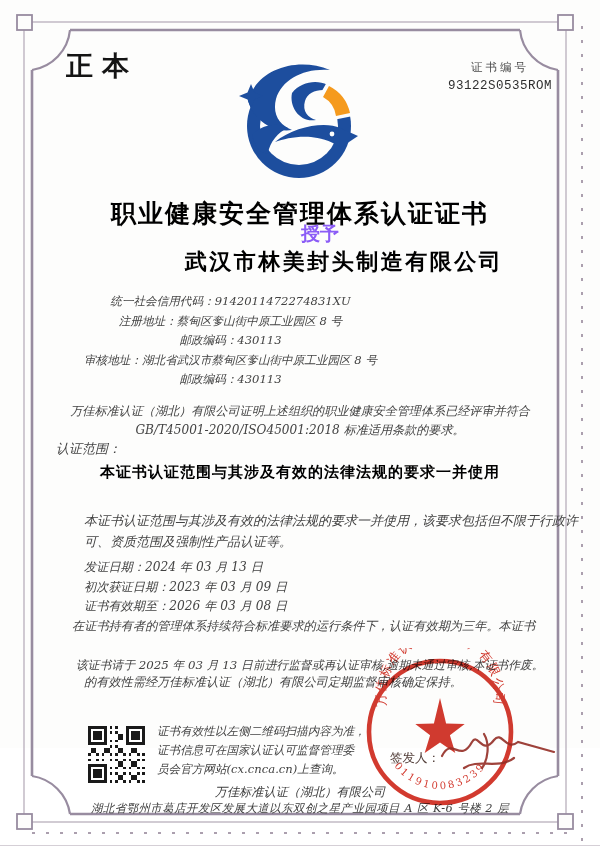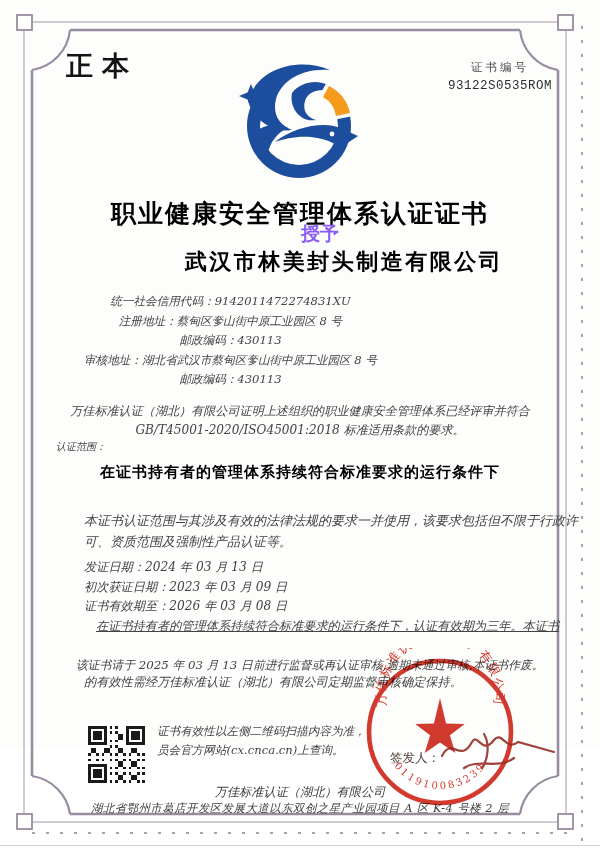--- a/index.html
+++ b/index.html
@@ -12,21 +12,21 @@
   .copy-label{font-size:27px;font-weight:bold;letter-spacing:9px;color:#141414;}
   .certno-block{width:150px;text-align:center;color:#3c3c3c;}
   .certno-label{font-size:11.5px;letter-spacing:3px;color:#4a4a4a;}
   .certno-value{font-size:12.5px;letter-spacing:.5px;margin-top:4px;color:#2e2e2e;
                 font-family:"Liberation Mono","DejaVu Sans Mono",monospace;}
   .title{font-size:25px;font-weight:bold;letter-spacing:2px;color:#000;}
   .award{font-size:19px;font-weight:bold;color:#8b5cf6;padding-left:20px;}
   .company{font-size:22px;font-weight:bold;letter-spacing:2.5px;color:#000;padding-left:44px;}
   .detail-line{font-size:11.6px;line-height:19.6px;white-space:nowrap;text-align:center;}
   .stmt{font-size:12.1px;white-space:nowrap;}
-  .scope-label{font-size:10px;}
+  .scope-label{font-size:13px;}
   .scope-text{font-size:15px;font-weight:bold;letter-spacing:1px;color:#000;
               font-family:"DejaVu Sans","Liberation Sans",sans-serif;font-style:normal;}
   .legal{font-size:13px;white-space:nowrap;}
   .date-line{font-size:12.2px;white-space:nowrap;}
   .qr-text{font-size:11.6px;line-height:18.8px;white-space:nowrap;}
   .footer-org{font-size:12.2px;color:#3d3d3d;}
   .footer-addr{font-size:11.4px;color:#3d3d3d;letter-spacing:.5px;}
   .cutline-v{width:2px;background:repeating-linear-gradient(to bottom,#ab9fae 0 3px,transparent 3px 14px);}
   .cutline-h{height:2px;background:repeating-linear-gradient(to right,#ab9fae 0 3px,transparent 3px 14px);}
   .pageedge{height:1px;background:#d5cfd6;}
@@ -96,30 +96,30 @@
     <div class="detail-line">注册地址：蔡甸区奓山街中原工业园区 8 号</div>
     <div class="detail-line">邮政编码：430113</div>
     <div class="detail-line">审核地址：湖北省武汉市蔡甸区奓山街中原工业园区 8 号</div>
     <div class="detail-line">邮政编码：430113</div>
   </div>
 
   <div class="abs center kai stmt" style="top:403px;">万佳标准认证（湖北）有限公司证明上述组织的职业健康安全管理体系已经评审并符合</div>
   <div class="abs center kai stmt" style="top:422px;">GB/T45001-2020/ISO45001:2018 标准适用条款的要求。</div>
 
   <div class="abs kai scope-label" style="left:56px;top:440px;">认证范围：</div>
-  <div class="abs center scope-text" style="top:463px;">在证书持有者的管理体系持续符合标准要求的运行条件下</div>
+  <div class="abs center scope-text" style="top:463px;">本证书认证范围与其涉及有效的法律法规的要求一并使用</div>
 
   <div class="abs kai legal" style="left:84px;top:512px;">本证书认证范围与其涉及有效的法律法规的要求一并使用，该要求包括但不限于行政许</div>
   <div class="abs kai legal" style="left:84px;top:533px;">可、资质范围及强制性产品认证等。</div>
 
   <div class="abs kai date-line" style="left:84px;top:559px;">发证日期：2024 年 03 月 13 日</div>
   <div class="abs kai date-line" style="left:84px;top:579px;">初次获证日期：2023 年 03 月 09 日</div>
   <div class="abs kai date-line" style="left:84px;top:598px;">证书有效期至：2026 年 03 月 08 日</div>
 
-  <div class="abs kai date-line" style="left:96px;top:618px;text-decoration:underline;">在证书持有者的管理体系持续符合标准要求的运行条件下，认证有效期为三年。本证书</div>
+  <div class="abs kai date-line" style="left:72px;top:618px;">在证书持有者的管理体系持续符合标准要求的运行条件下，认证有效期为三年。本证书</div>
   <div class="abs kai date-line" style="left:84px;top:638px;margin-top:36px;">的有效性需经万佳标准认证（湖北）有限公司定期监督审核确定保持。</div>
   <div class="abs kai" style="left:76px;top:658px;font-size:11.8px;white-space:nowrap;">该证书请于 2025 年 03 月 13 日前进行监督或再认证审核,逾期未通过审核,本证书作废。</div>
 
   <div class="abs" style="left:88px;top:726px;">
     <svg id="qr-svg" width="57" height="57" viewBox="0 0 21 21" shape-rendering="crispEdges">
       <rect x="0" y="0" width="21" height="21" fill="#ffffff"></rect>
       <g id="qr-modules" fill="#1a1a1a">
           <rect x="0" y="10" width="1" height="1"></rect>
           <rect x="0" y="12" width="1" height="1"></rect>
           <rect x="1" y="8" width="1" height="1"></rect>
@@ -209,25 +209,26 @@
       <g fill="#1a1a1a">
         <rect x="2" y="2" width="3" height="3"></rect>
         <rect x="16" y="2" width="3" height="3"></rect>
         <rect x="2" y="16" width="3" height="3"></rect>
       </g>
     </svg>
   </div>
 
   <div class="abs kai" style="left:157px;top:722px;">
     <div class="qr-text">证书有效性以左侧二维码扫描内容为准，</div>
+    <div class="qr-text">证书信息可在国家认证认可监督管理委</div>
     <div class="qr-text">员会官方网站(cx.cnca.cn)上查询。</div>
   </div>
 
   <div class="abs center kai footer-org" style="top:784px;">万佳标准认证（湖北）有限公司</div>
-  <div class="abs center kai footer-addr" style="top:801px;">湖北省鄂州市葛店开发区发展大道以东双创之星产业园项目 A 区 K-4 号楼 2 层</div>
+  <div class="abs center kai footer-addr" style="top:801px;">湖北省鄂州市葛店开发区发展大道以东双创之星产业园项目 A 区 K-6 号楼 2 层</div>
 
   <svg class="abs" style="left:356px;top:648px;mix-blend-mode:multiply;" width="204" height="172" viewBox="0 0 204 172">
     <defs>
       <path id="sealTopArc" d="M32.3,65.2 A55,55 0 1 1 135.7,65.2" transform="translate(0,0)"></path>
       <path id="sealBotArc" d="M30.4,103.5 A57,57 0 0 0 137.6,103.5"></path>
     </defs>
     <g opacity="0.92">
       <circle cx="84" cy="84" r="71" fill="none" stroke="#cf2a1e" stroke-width="4.6"></circle>
       <text font-size="12.5" fill="#cf2a1e" letter-spacing="1.5">
         <textPath href="#sealTopArc" startOffset="50%" text-anchor="middle">万佳标准认证（湖北）有限公司</textPath>

